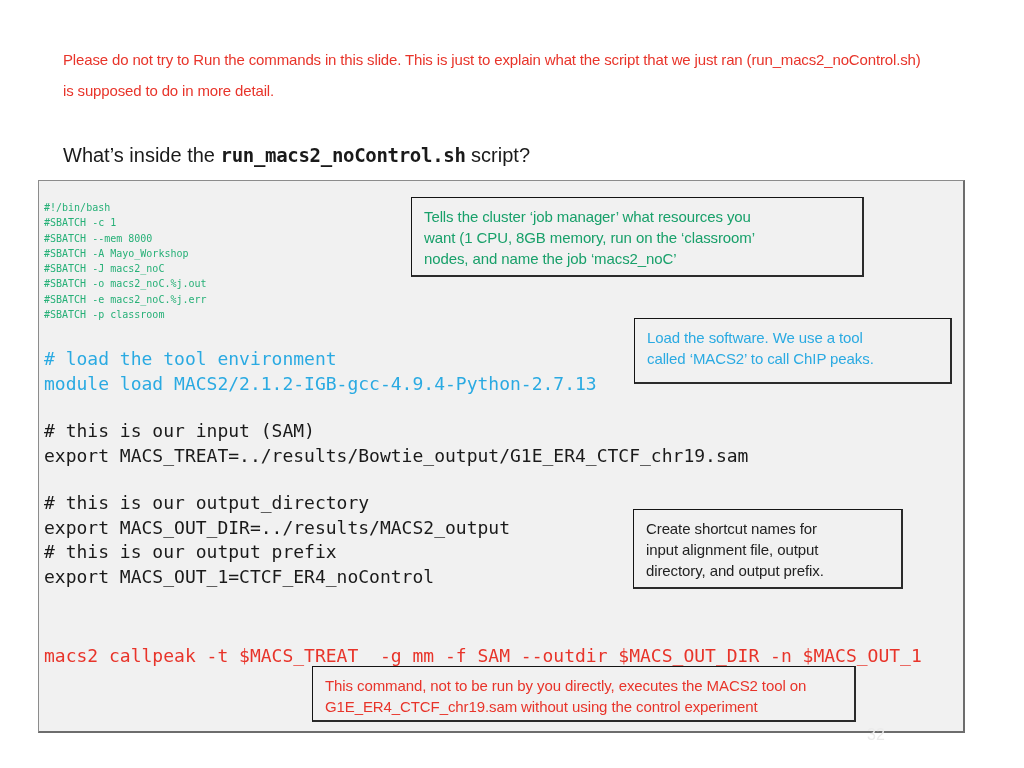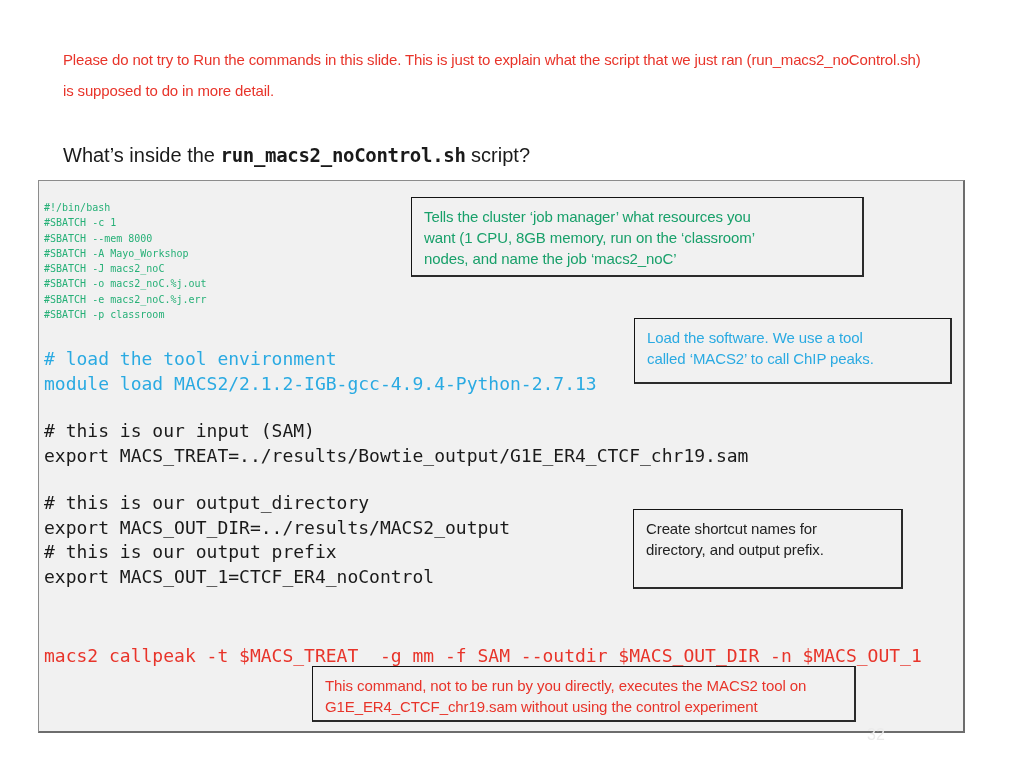--- a/index.html
+++ b/index.html
@@ -195,20 +195,21 @@
   <span class="line">nodes, and name the job ‘macs2_noC’</span>
 </div>
 
 <div class="callout" id="callout-software">
   <span class="line">Load the software.  We use a tool</span>
   <span class="line">called ‘MACS2’ to call ChIP peaks.</span>
 </div>
 
 <div class="callout" id="callout-shortcuts">
   <span class="line">Create shortcut names for</span>
+  <span class="line">input alignment file, output</span>
   <span class="line">directory, and output prefix.</span>
 </div>
 
 <div class="callout" id="callout-command">
   <span class="line">This command, not to be run by you directly, executes the MACS2 tool on</span>
   <span class="line">G1E_ER4_CTCF_chr19.sam without using the control experiment</span>
 </div>
 
 <div id="slide-number">32</div>
 

